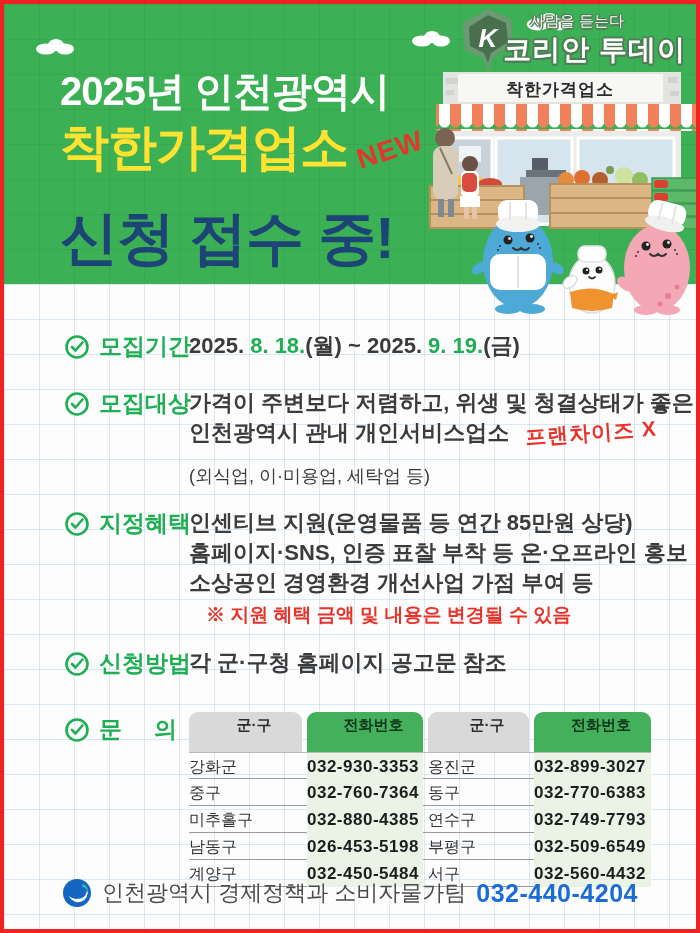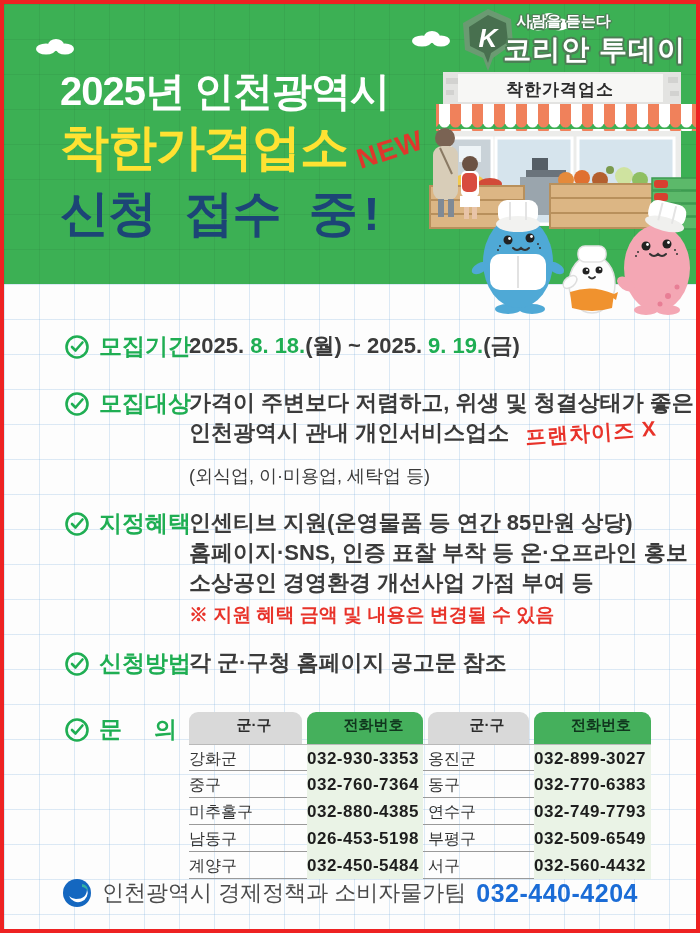--- a/index.html
+++ b/index.html
@@ -18,53 +18,52 @@
     background-color:#3cb054;
     background-image:
       linear-gradient(to right, rgba(0,0,0,.05) 1px, transparent 1px),
       linear-gradient(to bottom, rgba(0,0,0,.05) 1px, transparent 1px);
     background-size:35px 35px;
   }
   .cloud{ position:absolute; }
   .hero-title{ position:absolute; left:56px; font-weight:800; letter-spacing:-1px; line-height:1.05; }
   .t1{ top:66px; font-size:40px; color:#ffffff; }
   .t2{ top:118px; font-size:49px; color:#ffe232; }
-  .t3{ top:188px; font-size:49px; color:#1c4576;font-family:Liberation Mono, monospace; }
+  .t3{ top:204px; font-size:58px; color:#1c4576; }
   .new-badge{
     position:absolute; left:352px; top:130px; color:#df372c;
     font-size:28px; font-weight:800; transform:rotate(-18deg); letter-spacing:1px;
   }
   .brandbox{ position:absolute; right:10px; top:8px; text-align:right; z-index:3; }
   .brand-tagline{
-    font-size:15px; font-weight:700; color:#fff; margin-right:62px;
+    font-size:15px; font-weight:400; color:#fff; margin-right:62px;
     text-shadow:1.5px 0 #4e7d56,-1.5px 0 #4e7d56,0 1.5px #4e7d56,0 -1.5px #4e7d56,1px 1px #4e7d56,-1px -1px #4e7d56;
-    text-align:center;
   }
   .brand-name{
     font-size:28px; font-weight:800; color:#fff; letter-spacing:1px;
     text-shadow:2px 0 #4e7d56,-2px 0 #4e7d56,0 2px #4e7d56,0 -2px #4e7d56,1.5px 1.5px #4e7d56,-1.5px -1.5px #4e7d56,1.5px -1.5px #4e7d56,-1.5px 1.5px #4e7d56;
   }
   .k-leaf{ position:absolute; right:178px; top:4px; z-index:2; }
   .storefront{ position:absolute; left:424px; top:62px; z-index:1; }
   .mascots{ position:absolute; left:466px; top:192px; z-index:4; }
   .sec-label{
     position:absolute; left:60px; display:flex; align-items:center; gap:9px;
     color:#1fae53; font-size:23px; font-weight:800; white-space:pre;justify-content:flex-end;
   }
   .sec-content{ position:absolute; left:185px; color:#3b3b3b; font-size:22px; font-weight:700; line-height:30px; }
   .green-date{ color:#1fae53; }
   .sub-line{ font-size:18px; font-weight:500; margin-top:13px; }
   .annotation{
     display:inline-block; color:#e8332a; font-size:21px; font-weight:800;
     transform:rotate(-4deg); margin-left:16px; letter-spacing:1px;
   }
-  .note-red{ color:#e8332a; font-size:19px; font-weight:700; margin-top:2px; }
+  .note-red{ color:#e8332a; font-size:19px; font-weight:700; margin-top:2px;margin-left:17px; }
   .tbl{ position:absolute; left:185px; top:708px; width:462px; }
   .tbl-head{ display:grid; grid-template-columns:113px 116px 101px 117px; column-gap:5px; }
-  .th{ height:32px; line-height:25px; text-align:center; font-size:15px; font-weight:700; border-radius:9px 9px 0 0;padding-left:17px; }
+  .th{ height:40px; line-height:25px; text-align:center; font-size:15px; font-weight:700; border-radius:9px 9px 0 0;padding-left:17px; }
   .th-district{ background:#d9d9d9; color:#2b2b2b; }
   .th-phone{ background:#45b05c; color:#10361d; }
   .tbl-row{
     display:grid; grid-template-columns:113px 116px 101px 117px; column-gap:5px;
     border-bottom:1px solid #9a9a9a; height:27px; line-height:27px; text-align:left;
   }
   .tbl-row.first{ border-top:1px solid #b9b9b9; }
   .td-district{ color:#333; font-size:16px; font-weight:500; }
   .td-phone{ background:#eaf3e6; color:#1d1d1d; font-size:17px; font-weight:700; letter-spacing:.5px; }
   .footer{

